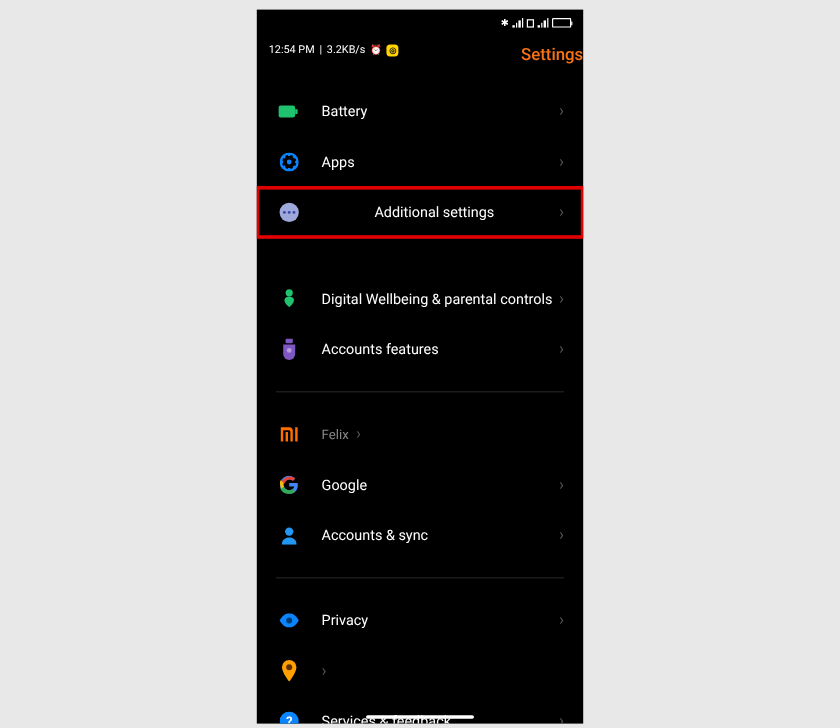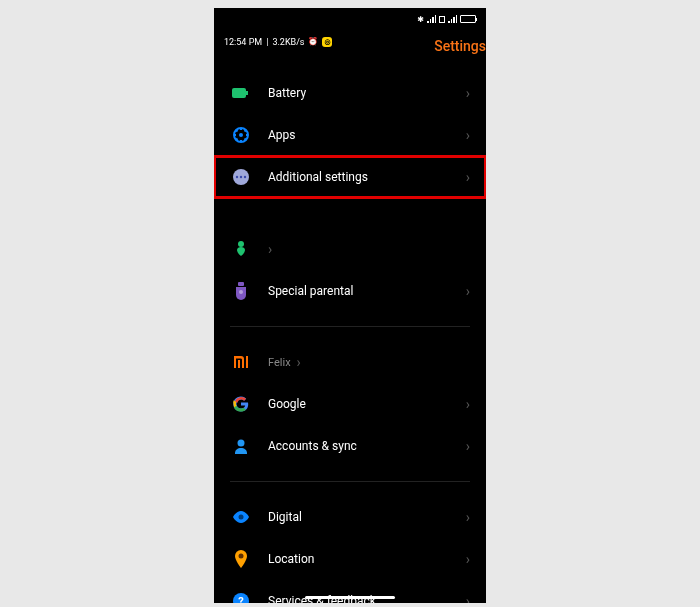--- a/index.html
+++ b/index.html
@@ -87,20 +87,21 @@
   .item {
     display: flex;
     align-items: center;
     padding: 10px 16px;
     min-height: 40px;
     position: relative;
   }
   .item.highlighted {
     outline: 3px solid #e10000;
     outline-offset: -2px;
+    gap: 44px;
   }
   .icon-wrap {
     width: 22px;
     height: 22px;
     display: flex;
     align-items: center;
     justify-content: center;
     margin-right: 16px;
     flex-shrink: 0;
   }
@@ -223,32 +224,33 @@
 
     <div style="height:30px"></div>
 
     <div class="item">
       <span class="icon-wrap">
         <svg width="16" height="18" viewBox="0 0 16 18">
             <circle cx="8" cy="4" r="3" fill="#1ec26f"></circle>
             <path d="M4 10c0-2 2-3 4-3s4 1 4 3c0 3-4 6-4 6s-4-3-4-6z" fill="#1ec26f"></path>
           </svg>
       </span>
+      <span class="item-label">Digital Wellbeing &amp; parental controls</span>
       <span class="chevron">›</span>
     </div>
 
     <div class="item">
       <span class="icon-wrap">
         <svg width="16" height="18" viewBox="0 0 16 18">
             <rect x="5" y="0" width="6" height="4" rx="1" fill="#7e57c2"></rect>
             <path d="M3 5h10v8a5 5 0 01-10 0V5z" fill="#7e57c2"></path>
             <circle cx="8" cy="10" r="2" fill="#b39ddb"></circle>
           </svg>
       </span>
-      <span class="item-label">Special parental</span>
+      <span class="item-label">Accounts features</span>
       <span class="chevron">›</span>
     </div>
 
     <hr class="divider">
 
     <div class="item">
       <span class="icon-wrap">
         <svg width="16" height="16" viewBox="0 0 16 16">
             <path d="M1 2h7c2 0 3 1 3 3v9h-2V6c0-1-.5-1.5-1.5-1.5H3V14H1V2zm4 4h2v8H5V6zm8-4h2v12h-2V2z" fill="#ff6f00"></path>
           </svg>
@@ -283,32 +285,31 @@
 
     <hr class="divider">
 
     <div class="item">
       <span class="icon-wrap">
         <svg width="18" height="12" viewBox="0 0 18 12">
             <path d="M9 0C4 0 1 6 1 6s3 6 8 6 8-6 8-6-3-6-8-6z" fill="#0a84ff"></path>
             <circle cx="9" cy="6" r="2.5" fill="#003a75"></circle>
           </svg>
       </span>
-      <span class="item-label">Digital</span>
+      <span class="item-label">Privacy</span>
       <span class="chevron">›</span>
     </div>
 
     <div class="item">
       <span class="icon-wrap">
         <svg width="14" height="18" viewBox="0 0 14 18">
             <path d="M7 0a6 6 0 00-6 6c0 4.5 6 12 6 12s6-7.5 6-12a6 6 0 00-6-6z" fill="#ffa000"></path>
             <circle cx="7" cy="6" r="2.5" fill="#5d2e00"></circle>
           </svg>
       </span>
-      <span class="item-label">Location</span>
       <span class="chevron">›</span>
     </div>
 
     <div class="item">
       <span class="icon-wrap">
         <svg width="16" height="16" viewBox="0 0 16 16">
             <circle cx="8" cy="8" r="8" fill="#0a84ff"></circle>
             <text x="8" y="12" text-anchor="middle" fill="#fff" font-size="11" font-weight="bold">?</text>
           </svg>
       </span>

